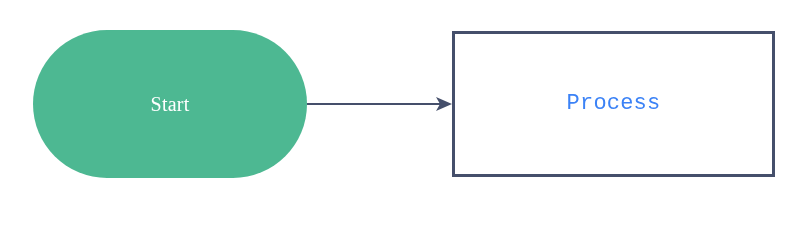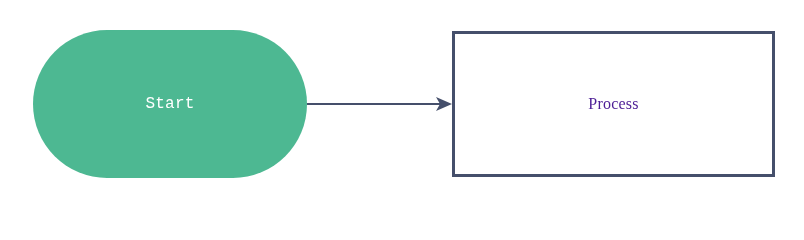--- a/index.html
+++ b/index.html
@@ -27,45 +27,45 @@
     height: 148px;
     background: #4DB892;
     border-radius: 74px;
     display: flex;
     align-items: center;
     justify-content: center;
     box-sizing: border-box;
   }
   .node-start-label {
     color: #ffffff;
-    font-size: 16px;
-    font-family: Liberation Mono, monospace;
+    font-size: 20px;
+    font-family: Liberation Serif, serif;
     letter-spacing: 0.2px;
     line-height: 1;
     user-select: none;
   }
 
   
   .node-process {
     position: absolute;
     left: 452px;
     top: 31px;
     width: 323px;
     height: 146px;
     background: #ffffff;
     border: 3px solid #454F6B;
     box-sizing: border-box;
     display: flex;
     align-items: center;
     justify-content: center;
   }
   .node-process-label {
-    color: #4c1d95;
-    font-size: 16px;
-    font-family: Liberation Serif, serif;
+    color: #3b82f6;
+    font-size: 22px;
+    font-family: Liberation Mono, monospace;
     letter-spacing: 0.2px;
     line-height: 1;
     user-select: none;
   }
 
   
   .connector {
     position: absolute;
     left: 300px;
     top: 84px;

